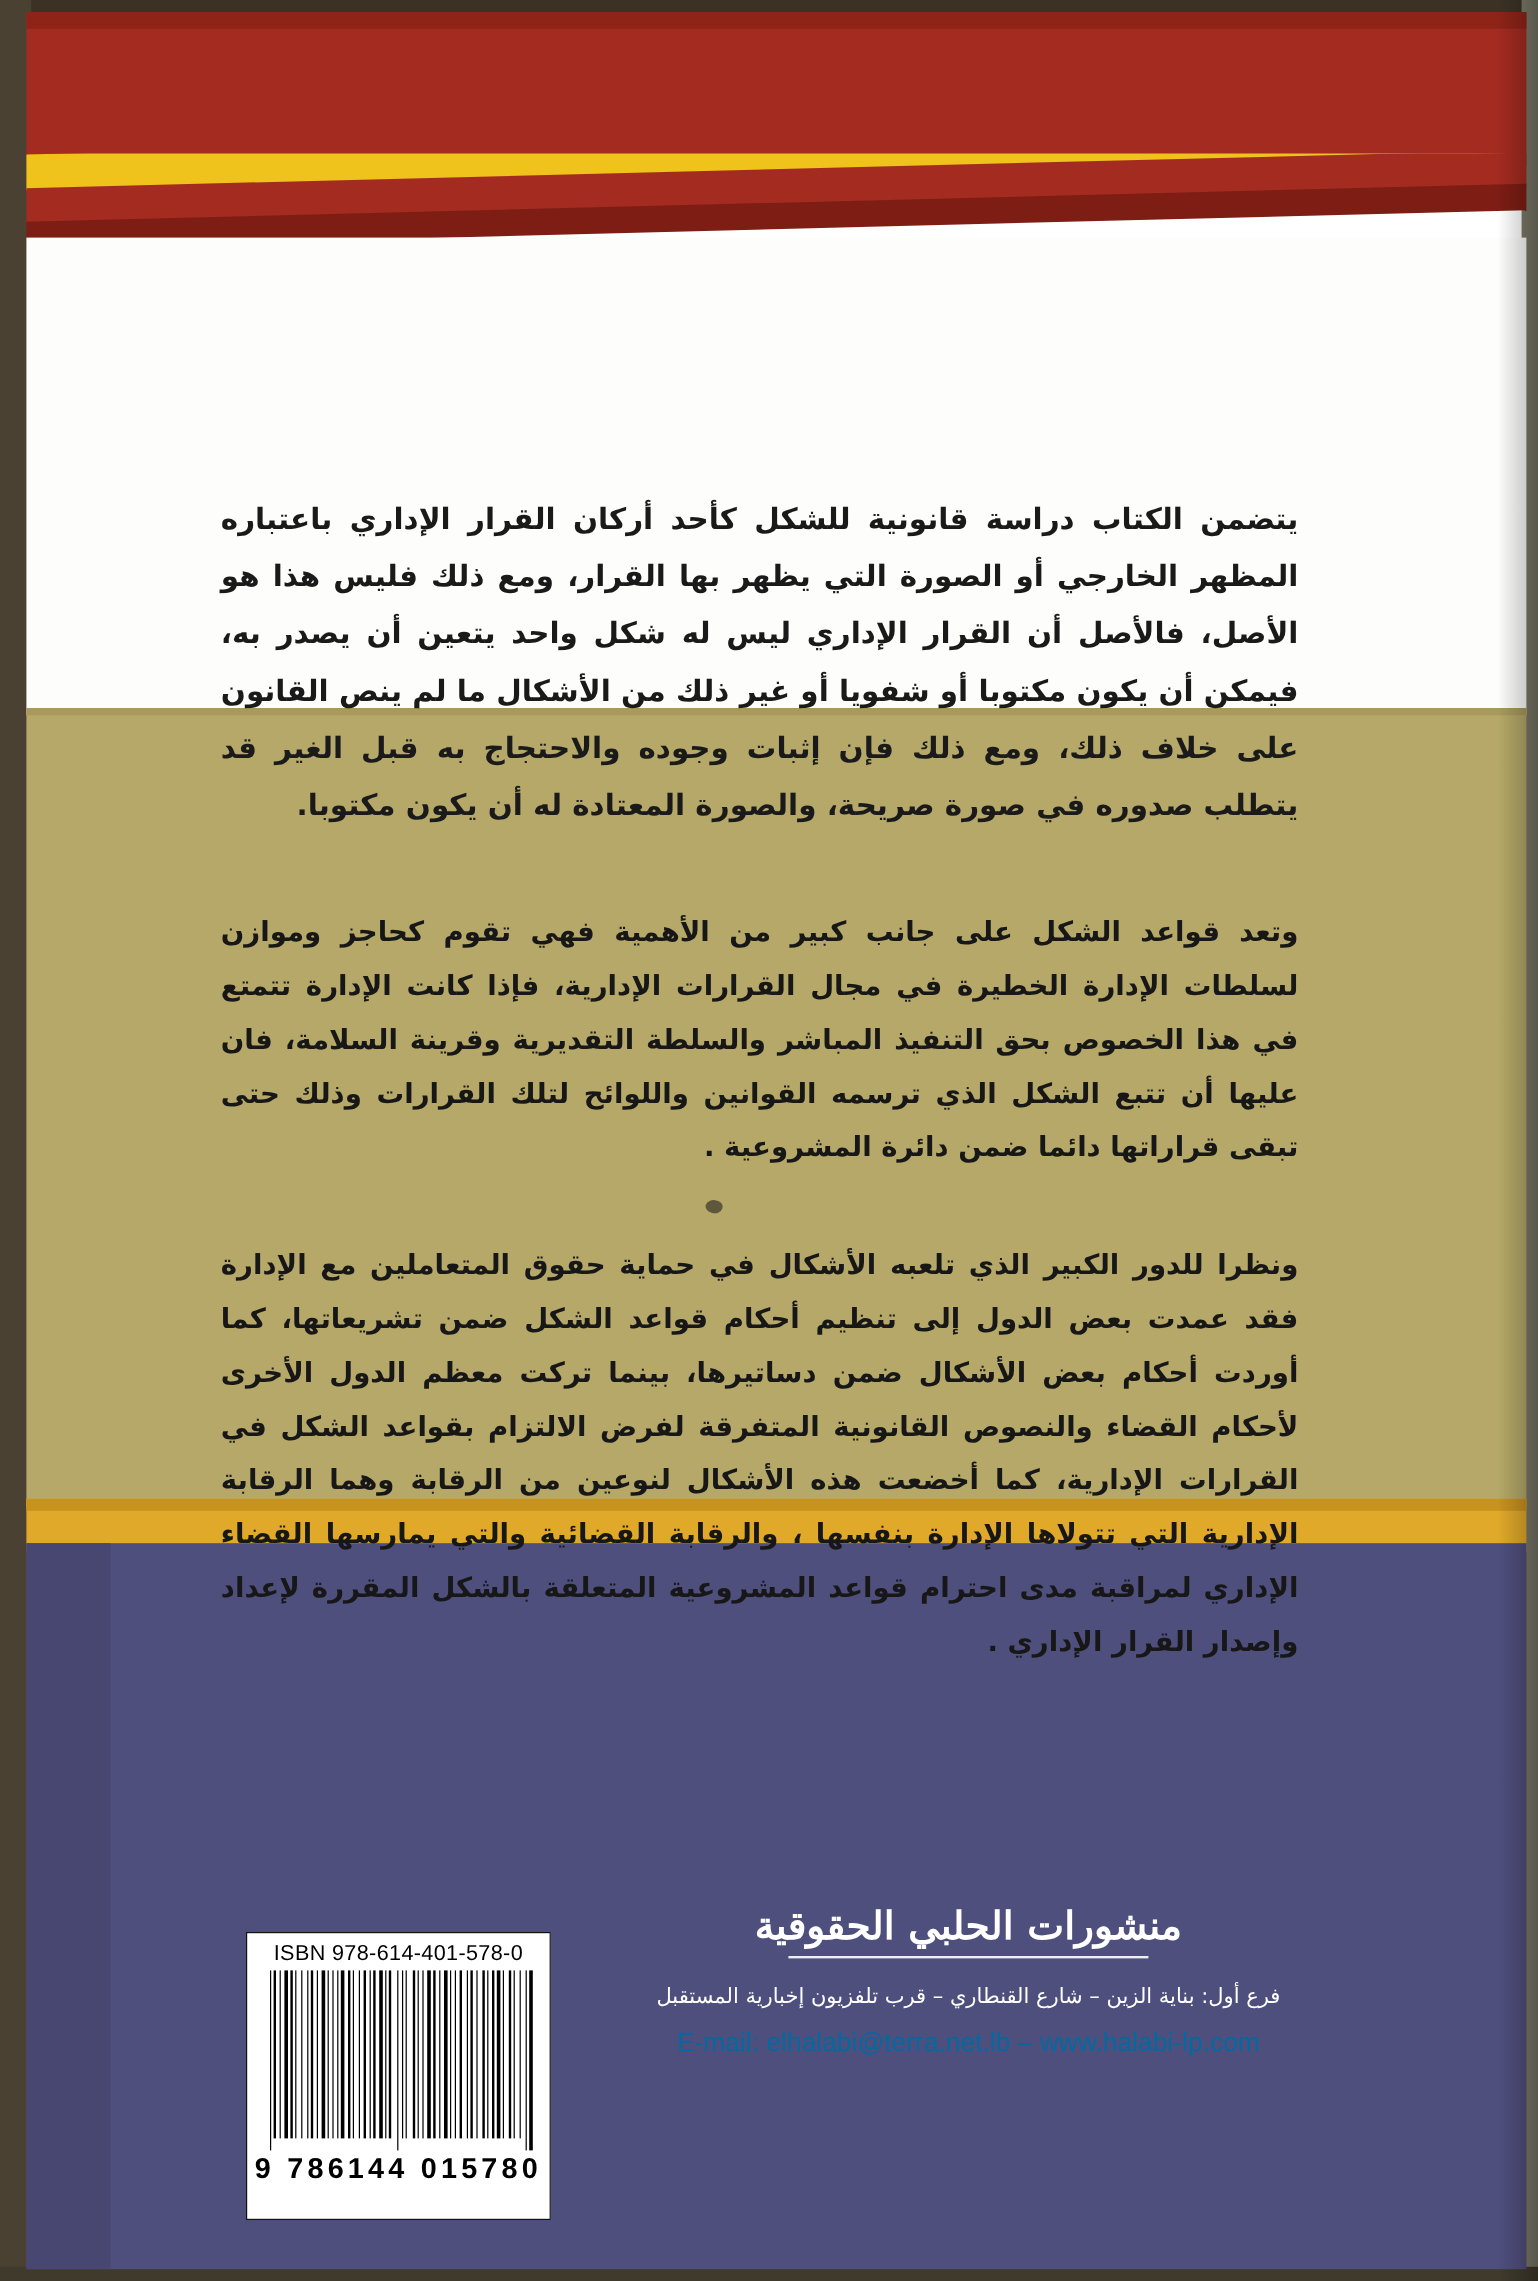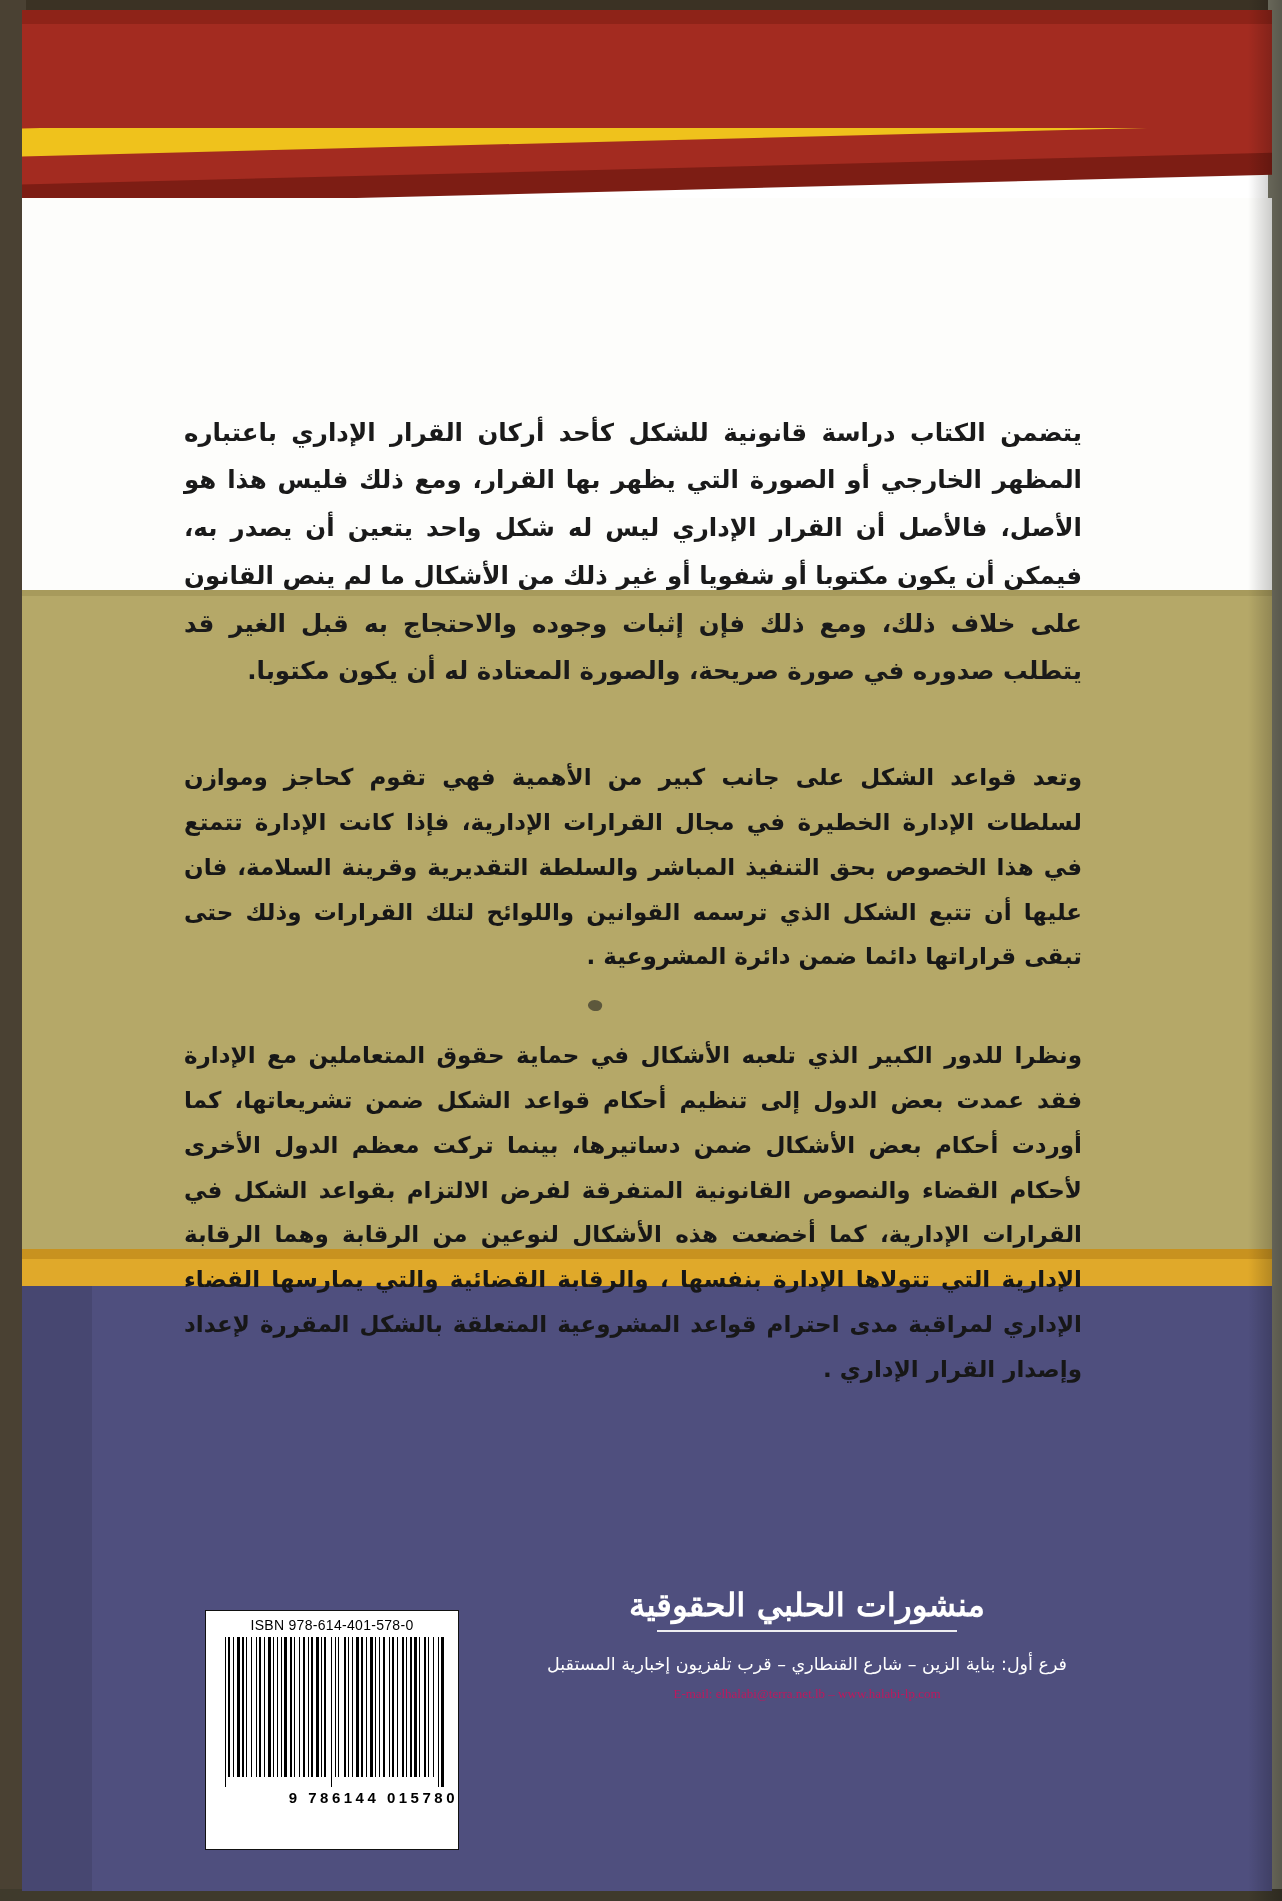--- a/index.html
+++ b/index.html
@@ -199,62 +199,62 @@
     opacity: .9;
   }
   .pub-line {
     font-family: "DejaVu Sans", "Liberation Sans", sans-serif;
     font-size: 17.5px;
     color: #ffffff;
     line-height: 1.85;
     white-space: nowrap;
   }
   .pub-email {
-    font-family: Liberation Serif, serif;
-    font-size: 13px;
-    color: #be185d;
+    font-family: Liberation Sans, sans-serif;
+    font-size: 22px;
+    color: #0369a1;
     line-height: 1.8;
     direction: ltr;
     margin-top: 2px;
   }
 
   
   .barcode-box {
     position: absolute;
     left: 205px; top: 1610px;
     width: 252px; height: 238px;
     background: #ffffff;
     border: 1px solid #111;
     padding: 0;
   }
   .barcode-isbn {
     font-family: "Liberation Sans", sans-serif;
-    font-size: 14px;
+    font-size: 18px;
     color: #000;
     text-align: center;
     direction: ltr;
     padding: 6px 0 4px 0;
     letter-spacing: .3px;
   }
   .barcode-bars {
     position: relative;
     height: 150px;
     margin: 0 14px;
     display: flex;
     align-items: flex-start;
     gap: 0;
   }
   .bar { background: #000; height: 140px; }
   .bar.tall { height: 150px; }
   .barcode-digits {
     font-family: "Liberation Sans", sans-serif;
-    font-size: 15px;
+    font-size: 24px;
     font-weight: 700;
     color: #000;
-    text-align: right;
+    text-align: center;
     direction: ltr;
     letter-spacing: 3.5px;
     margin-top: 2px;
   }
   .spine-shadow {
     position: absolute;
     right: 0; top: 0;
     width: 34px; height: 1901px;
     background: linear-gradient(to left, rgba(0,0,0,.28), rgba(0,0,0,0));
     pointer-events: none;

